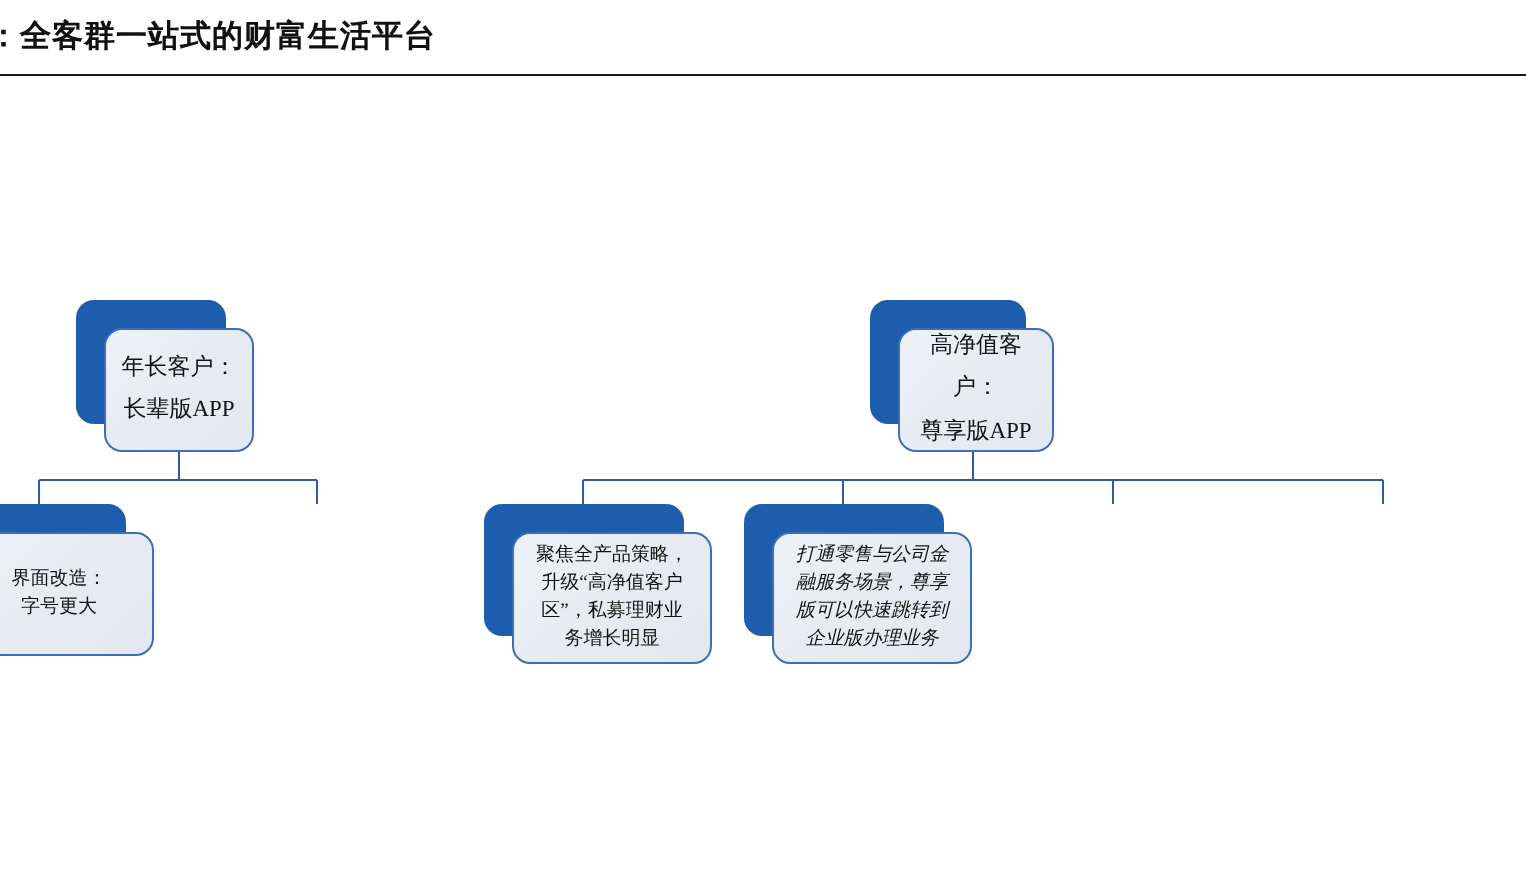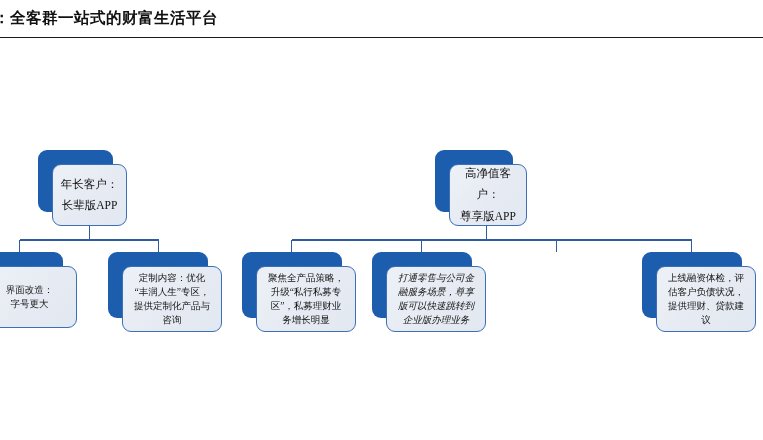--- a/index.html
+++ b/index.html
@@ -116,54 +116,36 @@
   </div>
 
   <div class="node node-leaf" style="left:-32px; top:252px; width:95px; height:62px;">
     <div class="shadow"></div>
     <div class="face">
       <div class="txt">界面改造：
 字号更大</div>
     </div>
   </div>
 
-  <div class="node node-leaf" style="left:108px; top:252px; width:100px; height:66px;">
-    <div class="shadow"></div>
-    <div class="face">
-      <div class="txt">定制内容：优化
-“丰润人生”专区，
-提供定制化产品与
-咨询</div>
-    </div>
-  </div>
 
   <div class="node node-leaf" style="left:242px; top:252px; width:100px; height:66px;">
     <div class="shadow"></div>
     <div class="face">
       <div class="txt">聚焦全产品策略，
-升级“私行私募专
+升级“高净值客户
 区”，私募理财业
 务增长明显</div>
     </div>
   </div>
 
   <div class="node node-leaf" style="left:372px; top:252px; width:100px; height:66px;font-style:italic;">
     <div class="shadow"></div>
     <div class="face">
       <div class="txt">打通零售与公司金
 融服务场景，尊享
 版可以快速跳转到
 企业版办理业务</div>
     </div>
   </div>
 
 
-  <div class="node node-leaf" style="left:642px; top:252px; width:100px; height:66px;">
-    <div class="shadow"></div>
-    <div class="face">
-      <div class="txt">上线融资体检，评
-估客户负债状况，
-提供理财、贷款建
-议</div>
-    </div>
-  </div>
 
 </div>
 
 </body></html>

